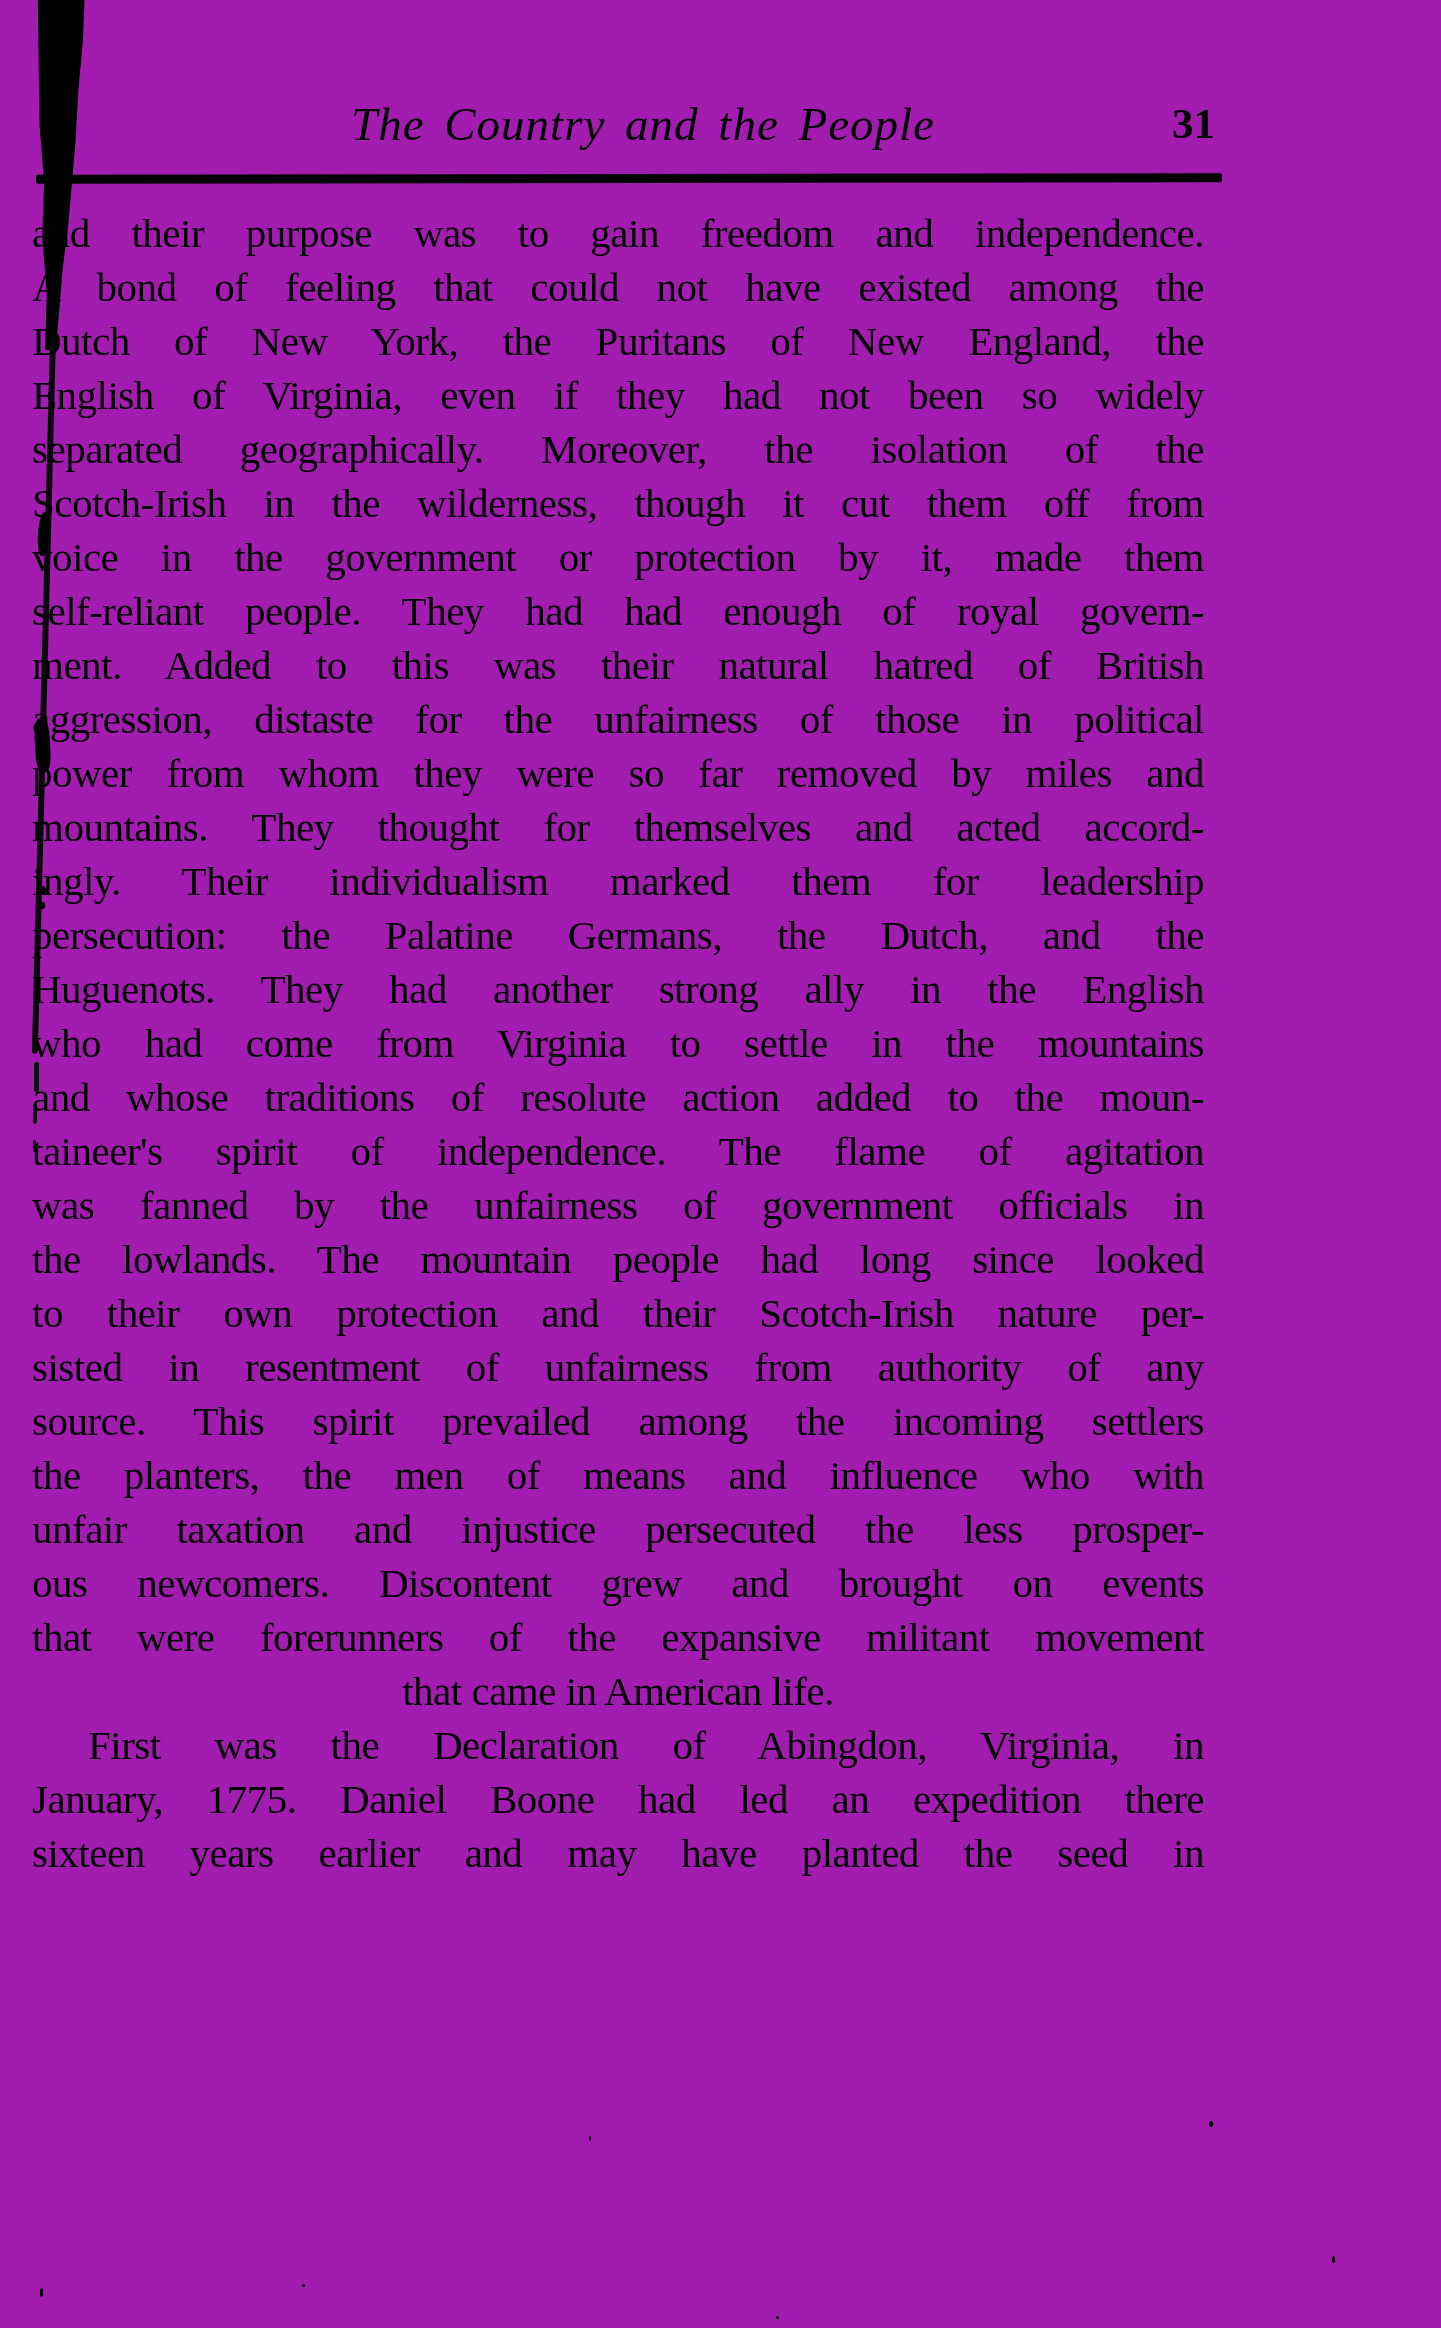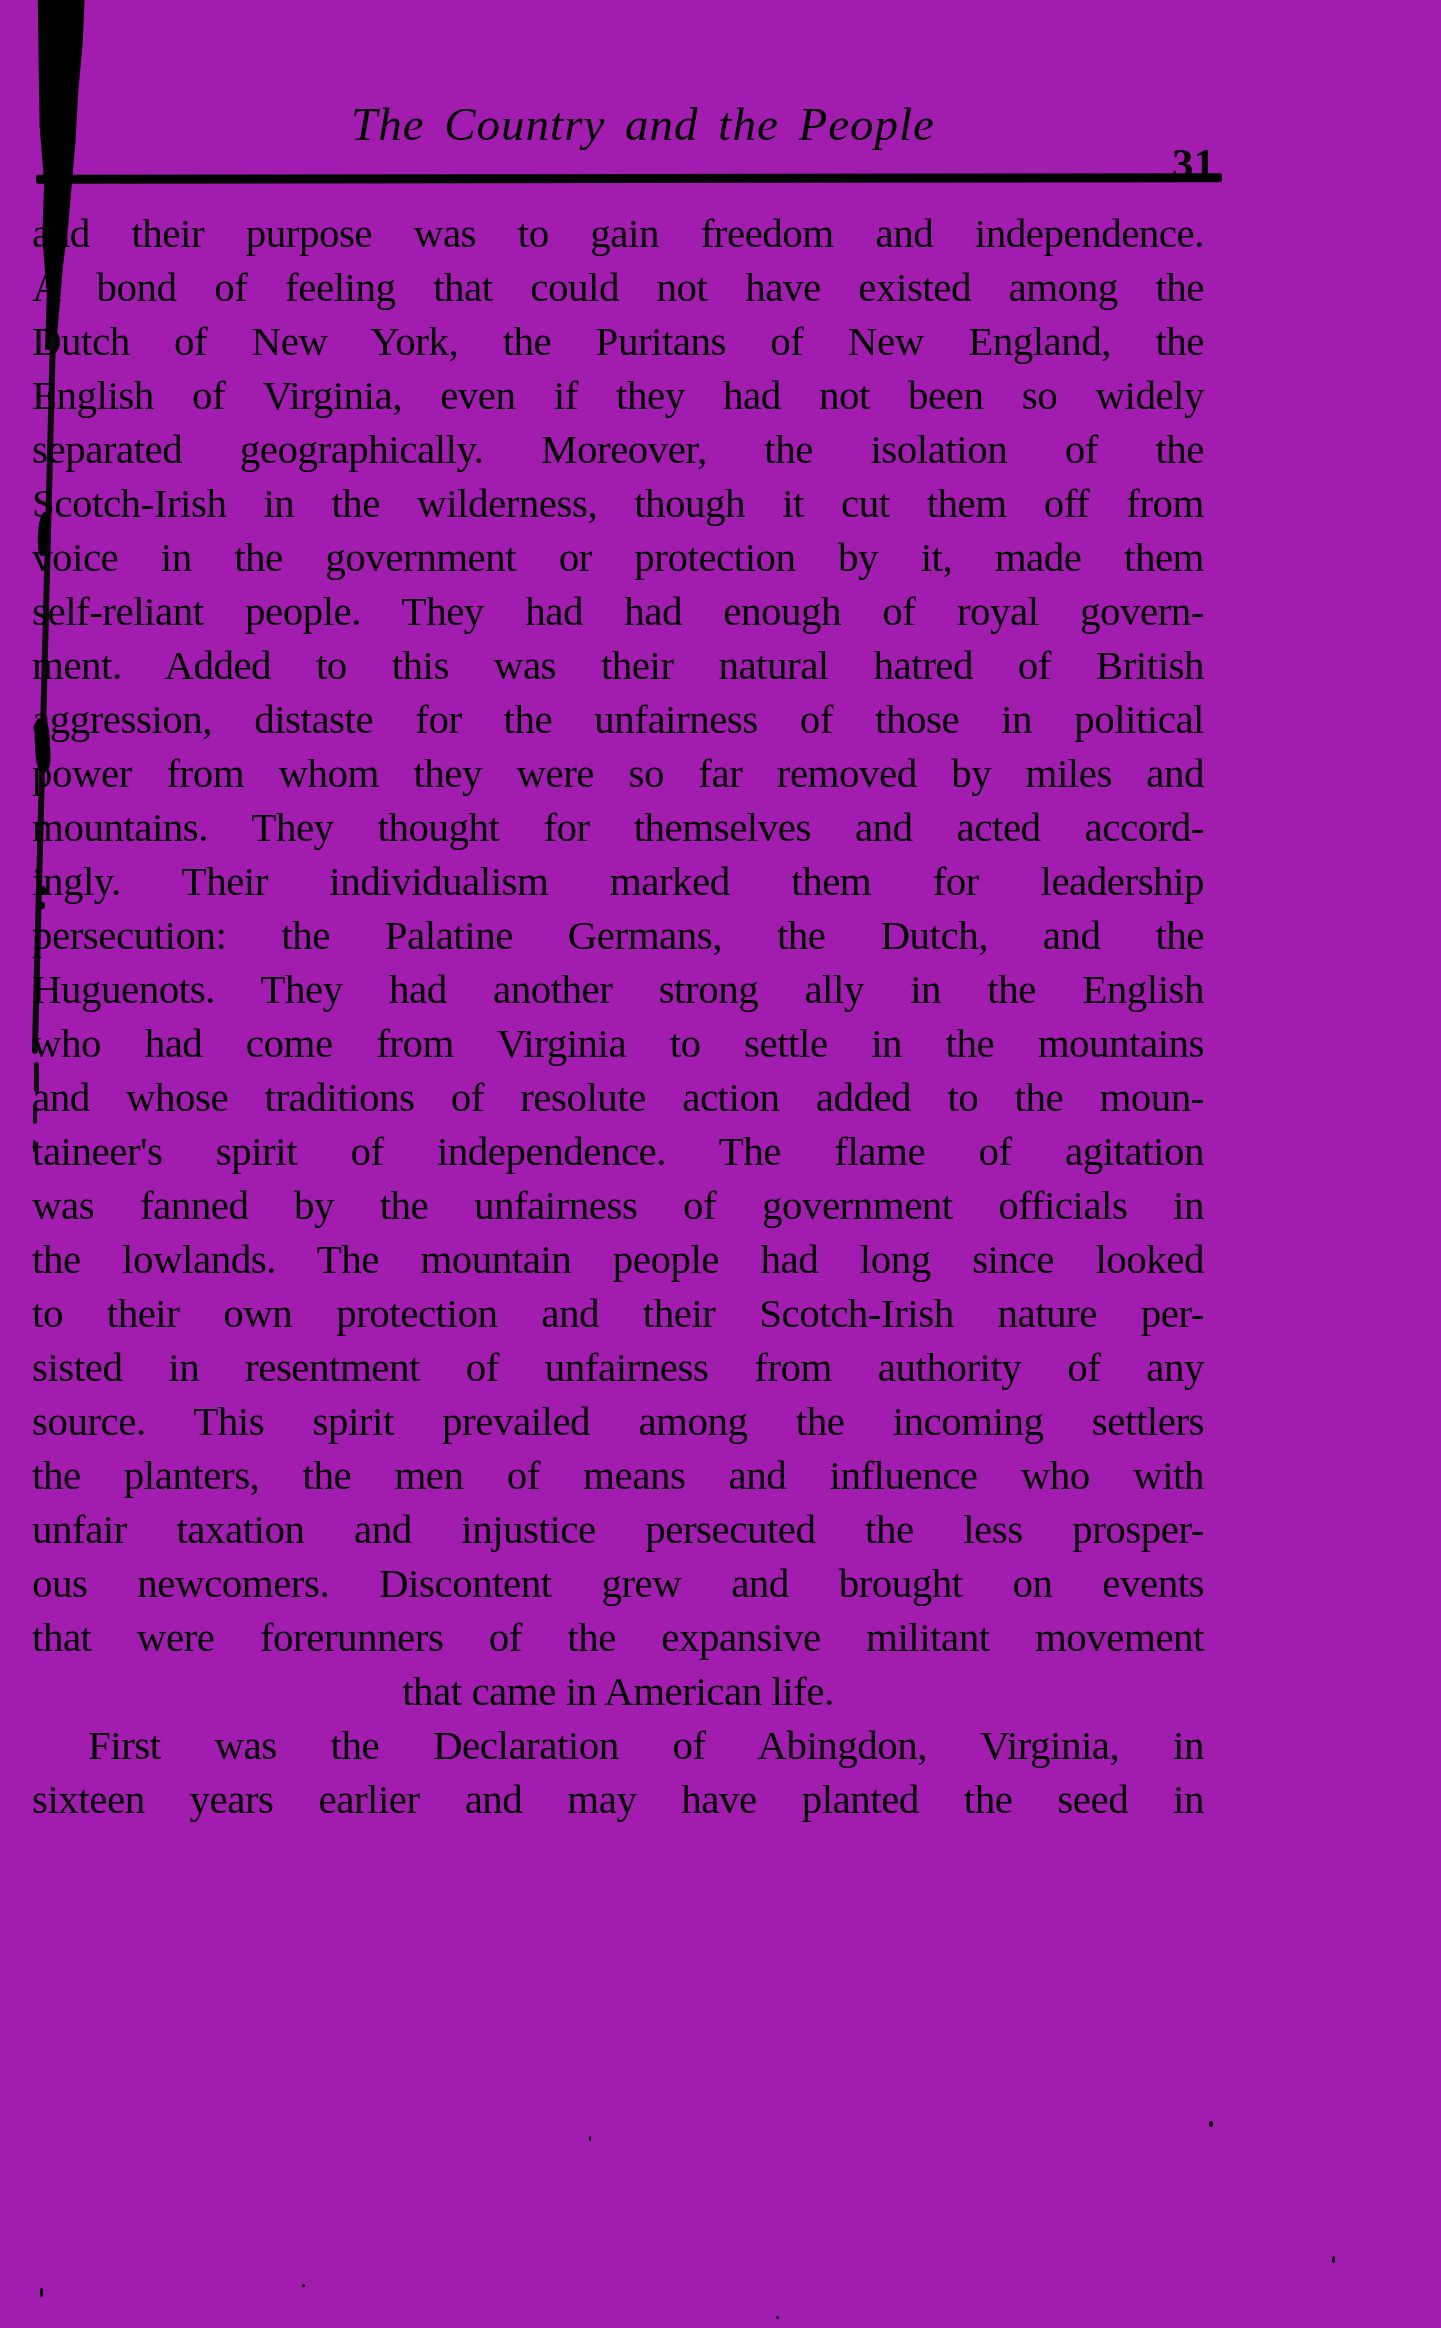--- a/index.html
+++ b/index.html
@@ -75,21 +75,20 @@
     color: #000;
   }
   .page-number {
     position: absolute;
     right: 2px;
     top: 0;
     font-weight: bold;
     font-size: 43px;
     line-height: 56px;
     color: #000;
-    margin-top: 40px;
   }
   .header-rule {
     position: absolute;
     left: 36px;
     top: 174px;
     width: 1186px;
     height: 9px;
     background: #000;
     transform: rotate(-0.08deg);
     border-radius: 2px;
@@ -164,20 +163,21 @@
       <div class="line j">the lowlands. The mountain people had long since looked</div>
       <div class="line j">to their own protection and their Scotch-Irish nature per-</div>
       <div class="line j">sisted in resentment of unfairness from authority of any</div>
       <div class="line j">source. This spirit prevailed among the incoming settlers</div>
       <div class="line j">the planters, the men of means and influence who with</div>
       <div class="line j">unfair taxation and injustice persecuted the less prosper-</div>
       <div class="line j">ous newcomers. Discontent grew and brought on events</div>
       <div class="line j">that were forerunners of the expansive militant movement</div>
       <div class="line">that came in American life.</div>
       <div class="line j indent">First was the Declaration of Abingdon, Virginia, in</div>
+      <div class="line j">January, 1775. Daniel Boone had led an expedition there</div>
       <div class="line j">sixteen years earlier and may have planted the seed in</div>
     </main>
 
   <div class="speck speck-1"></div>
   <div class="speck speck-2"></div>
   <div class="speck speck-3"></div>
   <div class="speck speck-4"></div>
   <div class="speck speck-5"></div>
   <div class="speck speck-6"></div>
 

